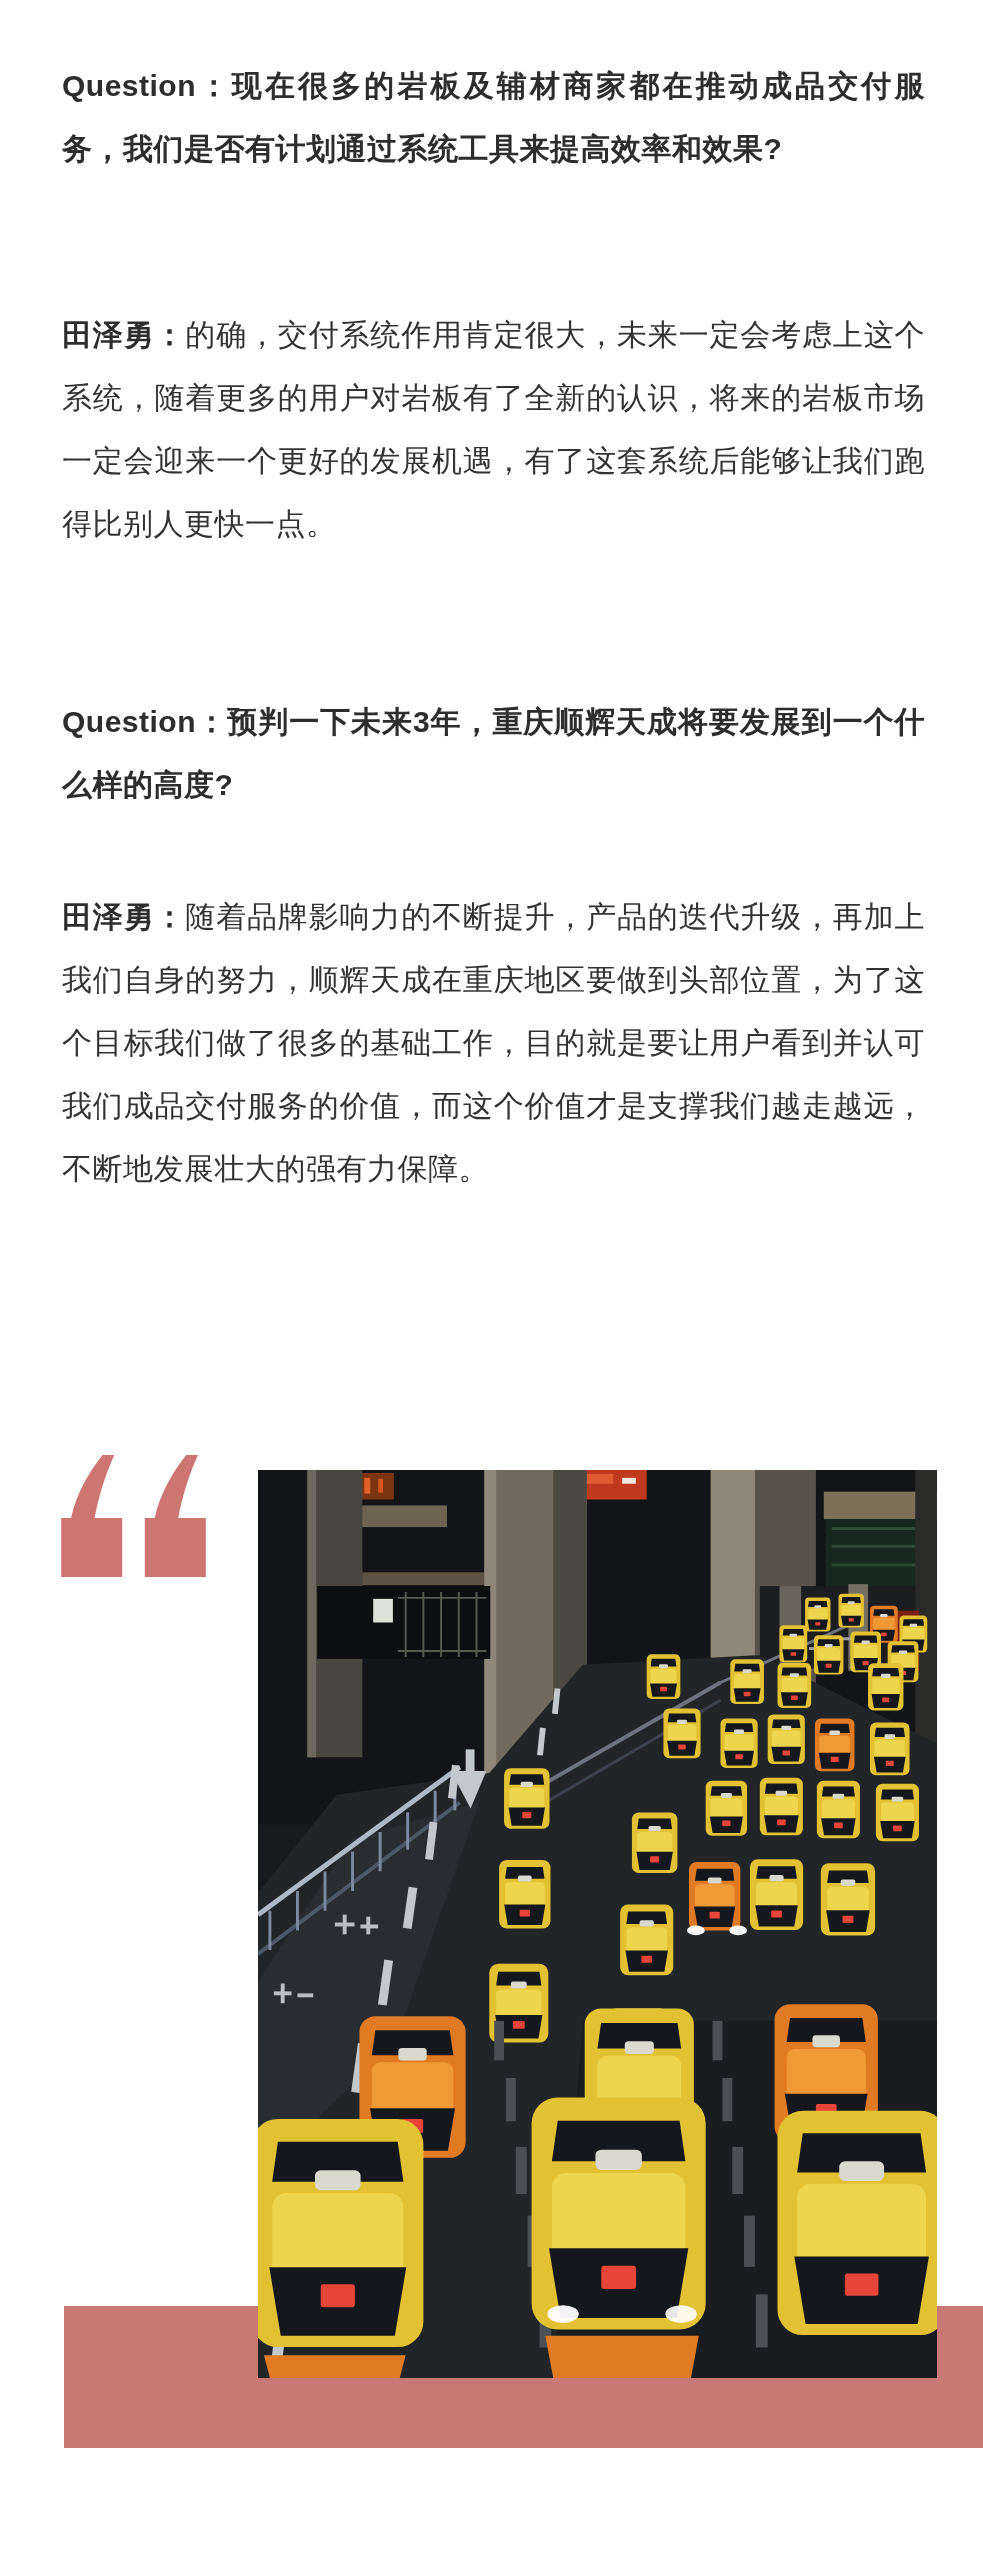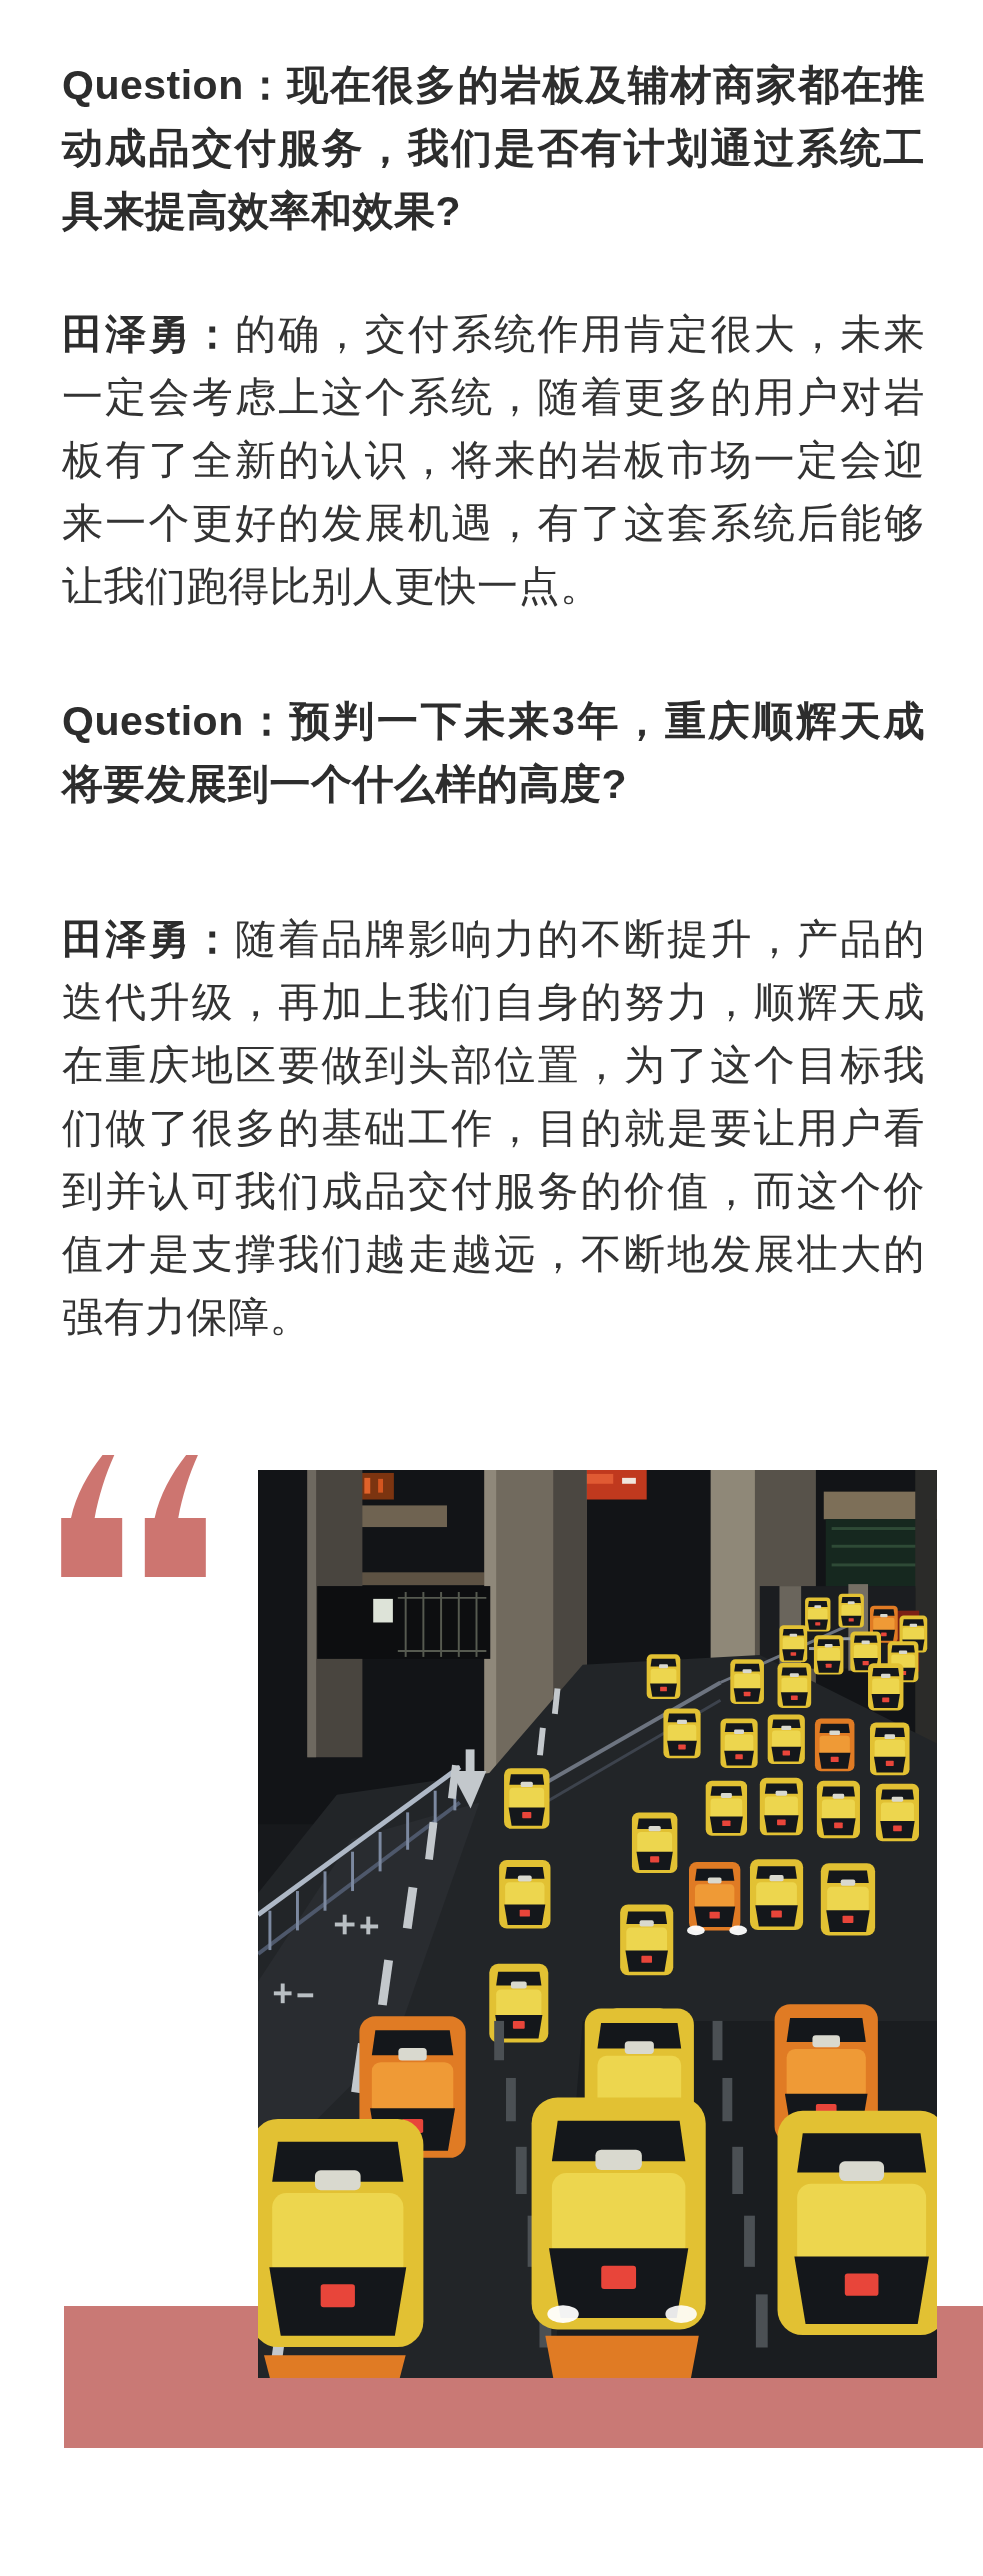--- a/index.html
+++ b/index.html
@@ -3,27 +3,27 @@
 <meta charset="utf-8">
 <style>
   html,body{margin:0;padding:0;}
   body{
     width:984px;height:2576px;position:relative;background:#ffffff;
     font-family:"Liberation Sans","DejaVu Sans",sans-serif;
     -webkit-font-smoothing:antialiased;
   }
   .text-col{position:absolute;left:62px;width:863px;}
   .para{
-    margin:0;font-size:41px;line-height:63px;letter-spacing:0.5px;
+    margin:0;font-size:30px;line-height:63px;letter-spacing:0.5px;
     text-align:justify;word-break:break-all;
   }
   .question{position:absolute;font-weight:700;color:var(--q-color,#2d2d2d);}
   .answer{position:absolute;font-weight:400;color:var(--t-color,#333333);}
   .answer .speaker{font-weight:700;color:var(--q-color,#2d2d2d);margin-top:44px;}
-  #q1{top:54px;} #a1{top:303px;} #q2{top:690px;} #a2{top:908px;}
+  #q1{top:54px;} #a1{top:303px;} #q2{top:690px;} #a2{top:885px;}
 
   .quote-mark{position:absolute;left:61px;top:1455px;width:145px;height:122px;}
   .quote-mark path{fill:var(--accent-quote,#cd7570);}
 
   .accent-bar{
     position:absolute;left:64px;top:2306px;width:920px;height:142px;
     background:var(--accent-bar,#c97975);z-index:1;
   }
   .photo{
     position:absolute;left:258px;top:1470px;width:679px;height:908px;

